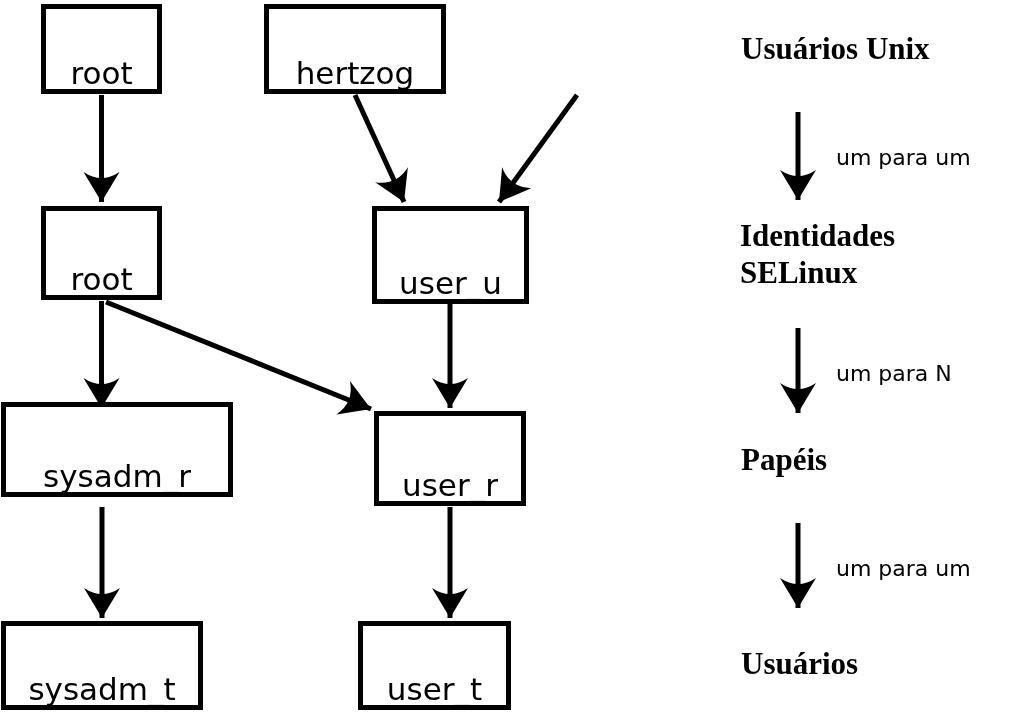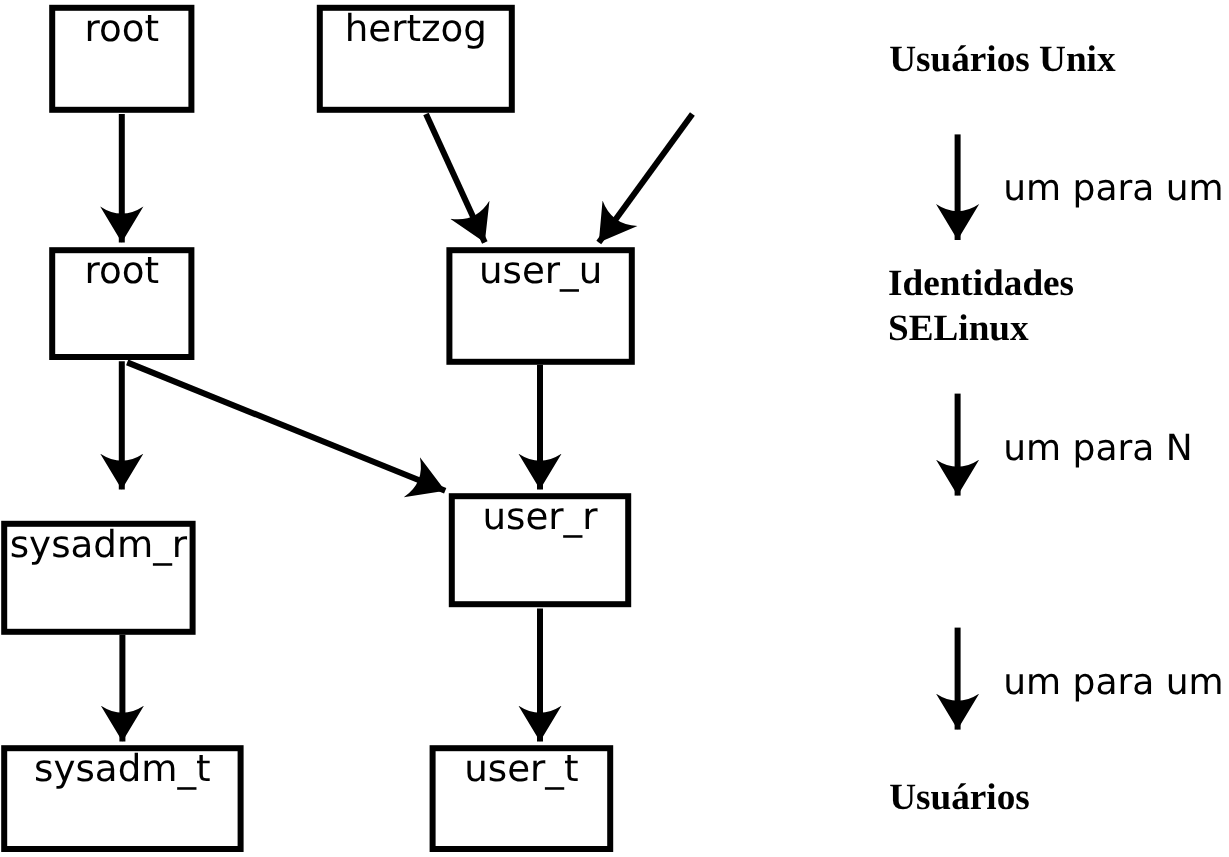--- a/index.html
+++ b/index.html
@@ -11,28 +11,28 @@
     font-family:"DejaVu Sans","Liberation Sans",sans-serif;
     overflow:hidden;
   }
   .arrows{position:absolute;left:0;top:0;width:1024px;height:714px;}
   .edge{stroke:#000000;stroke-width:5;fill:none;}
   .node{
     position:absolute;
     box-sizing:border-box;
     border:5px solid #000000;
     background:#ffffff;
-    display:flex;align-items:flex-start;justify-content:center;
+    display:flex;align-items:flex-end;justify-content:center;
     font-size:31px;
     line-height:1;
     white-space:nowrap;
   }
   .caption{
     position:absolute;
-    font-size:30px;
+    font-size:22px;
     line-height:37px;
     white-space:nowrap;
   }
   .caption.bold{font-weight:bold;font-size:31px;font-family:Liberation Serif, serif;}
 </style>
 </head>
 <body>
 
 <div class="canvas">
 
@@ -54,34 +54,34 @@
 
     <path class="edge" d="M 798 112 L 798 200" marker-end="url(#ah)"></path>
     <path class="edge" d="M 798 328 L 798 413" marker-end="url(#ah)"></path>
     <path class="edge" d="M 798 523 L 798 608" marker-end="url(#ah)"></path>
   </svg>
 
   <div class="node" style="left:41px;top:4px;width:121px;height:90px">
     <span>root</span>
   </div>
 
-  <div class="node" style="left:264px;top:4px;width:165px;height:90px">
+  <div class="node" style="left:264px;top:4px;width:182px;height:90px">
     <span>hertzog</span>
   </div>
 
 
   <div class="node" style="left:41px;top:206px;width:121px;height:94px">
     <span>root</span>
   </div>
 
   <div class="node" style="left:372px;top:206px;width:157px;height:98px">
     <span>user_u</span>
   </div>
 
-  <div class="node" style="left:1px;top:434px;width:162px;height:95px">
+  <div class="node" style="left:1px;top:402px;width:232px;height:95px">
     <span>sysadm_r</span>
   </div>
 
   <div class="node" style="left:374px;top:411px;width:152px;height:95px">
     <span>user_r</span>
   </div>
 
   <div class="node" style="left:1px;top:621px;width:202px;height:89px">
     <span>sysadm_t</span>
   </div>
@@ -94,18 +94,19 @@
 
   <div class="caption" style="left:836px;top:139px">um para um</div>
 
   <div class="caption bold" style="left:740px;top:217px">
     <div>Identidades</div>
     <div>SELinux</div>
   </div>
 
   <div class="caption" style="left:836px;top:355px">um para N</div>
 
+  <div class="caption bold" style="left:741px;top:441px">Papéis</div>
 
   <div class="caption" style="left:836px;top:550px">um para um</div>
 
   <div class="caption bold" style="left:741px;top:645px">Usuários</div>
 
 </div>
 
 </body></html>

